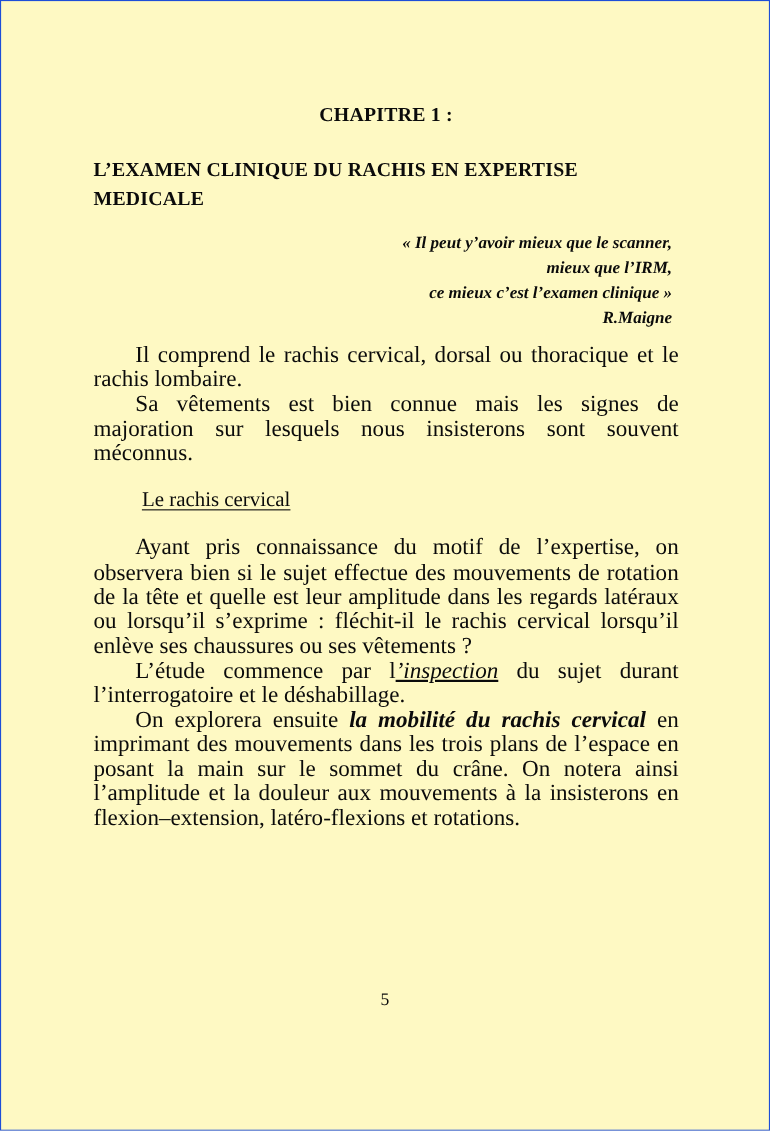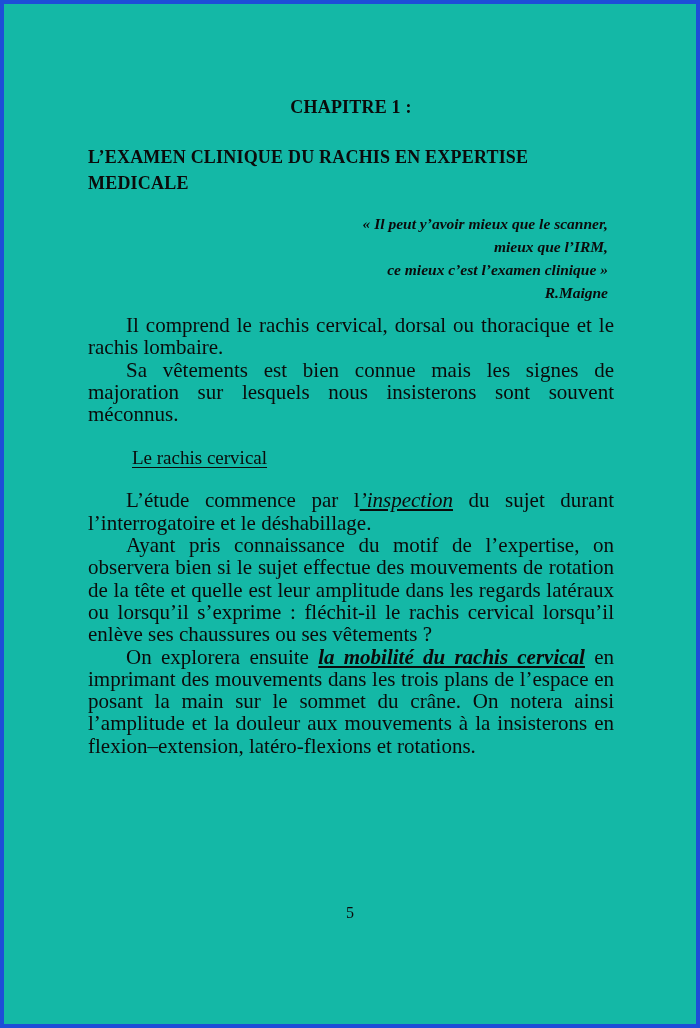--- a/index.html
+++ b/index.html
@@ -12,22 +12,22 @@
     width: 700px;
     height: 1028px;
     overflow: hidden;
     font-family: "Liberation Serif", "DejaVu Serif", serif;
     color: #0b0b0b;
   }
   .page {
     position: relative;
     width: 700px;
     height: 1028px;
-    background: #14b8a6;
-    border: 4px solid #1d4ed8;
+    background: #fef9c3;
+    border: 1px solid #1d4ed8;
     padding: 92px 82px 0 84px;
   }
   .chapter-title {
     margin: 0 0 26px 0;
     font-size: 18px;
     line-height: 22px;
     font-weight: bold;
     text-align: center;
     letter-spacing: 0.2px;
   }
@@ -67,21 +67,20 @@
     margin-left: 44px;
   }
   .em-inspection {
     font-style: italic;
     text-decoration: underline;
     text-underline-offset: 2px;
   }
   .em-mobility {
     font-style: italic;
     font-weight: bold;
-    text-decoration: underline;
     text-underline-offset: 2px;
   }
   .page-number {
     position: absolute;
     left: 0;
     right: 0;
     top: 900px;
     text-align: center;
     font-size: 16px;
   }
@@ -104,21 +103,21 @@
     <div>ce mieux c’est l’examen clinique »</div>
     <div>R.Maigne</div>
   </div>
 
   <p class="body-par">Il comprend le rachis cervical, dorsal ou thoracique et le rachis lombaire.</p>
 
   <p class="body-par">Sa vêtements est bien connue mais les signes de majoration sur lesquels nous insisterons sont souvent méconnus.</p>
 
   <h2 class="section-heading"><span class="underlined">Le rachis cervical</span></h2>
 
+  <p class="body-par">Ayant pris connaissance du motif de l’expertise, on observera bien si le sujet effectue des mouvements de rotation de la tête et quelle est leur amplitude dans les regards latéraux ou lorsqu’il s’exprime : fléchit-il le rachis cervical lorsqu’il enlève ses chaussures ou ses vêtements ?</p>
+
   <p class="body-par"><span>L’étude commence par l</span><span class="em-inspection">’inspection</span><span> du sujet durant l’interrogatoire et le déshabillage.</span></p>
-
-  <p class="body-par">Ayant pris connaissance du motif de l’expertise, on observera bien si le sujet effectue des mouvements de rotation de la tête et quelle est leur amplitude dans les regards latéraux ou lorsqu’il s’exprime : fléchit-il le rachis cervical lorsqu’il enlève ses chaussures ou ses vêtements ?</p>
 
   <p class="body-par"><span>On explorera ensuite </span><span class="em-mobility">la mobilité du rachis cervical</span><span> en imprimant des mouvements dans les trois plans de l’espace en posant la main sur le sommet du crâne. On notera ainsi l’amplitude et la douleur aux mouvements à la insisterons en flexion–extension, latéro-flexions et rotations.</span></p>
 
   <div class="page-number">5</div>
 
 </div>
 
 </body></html>

